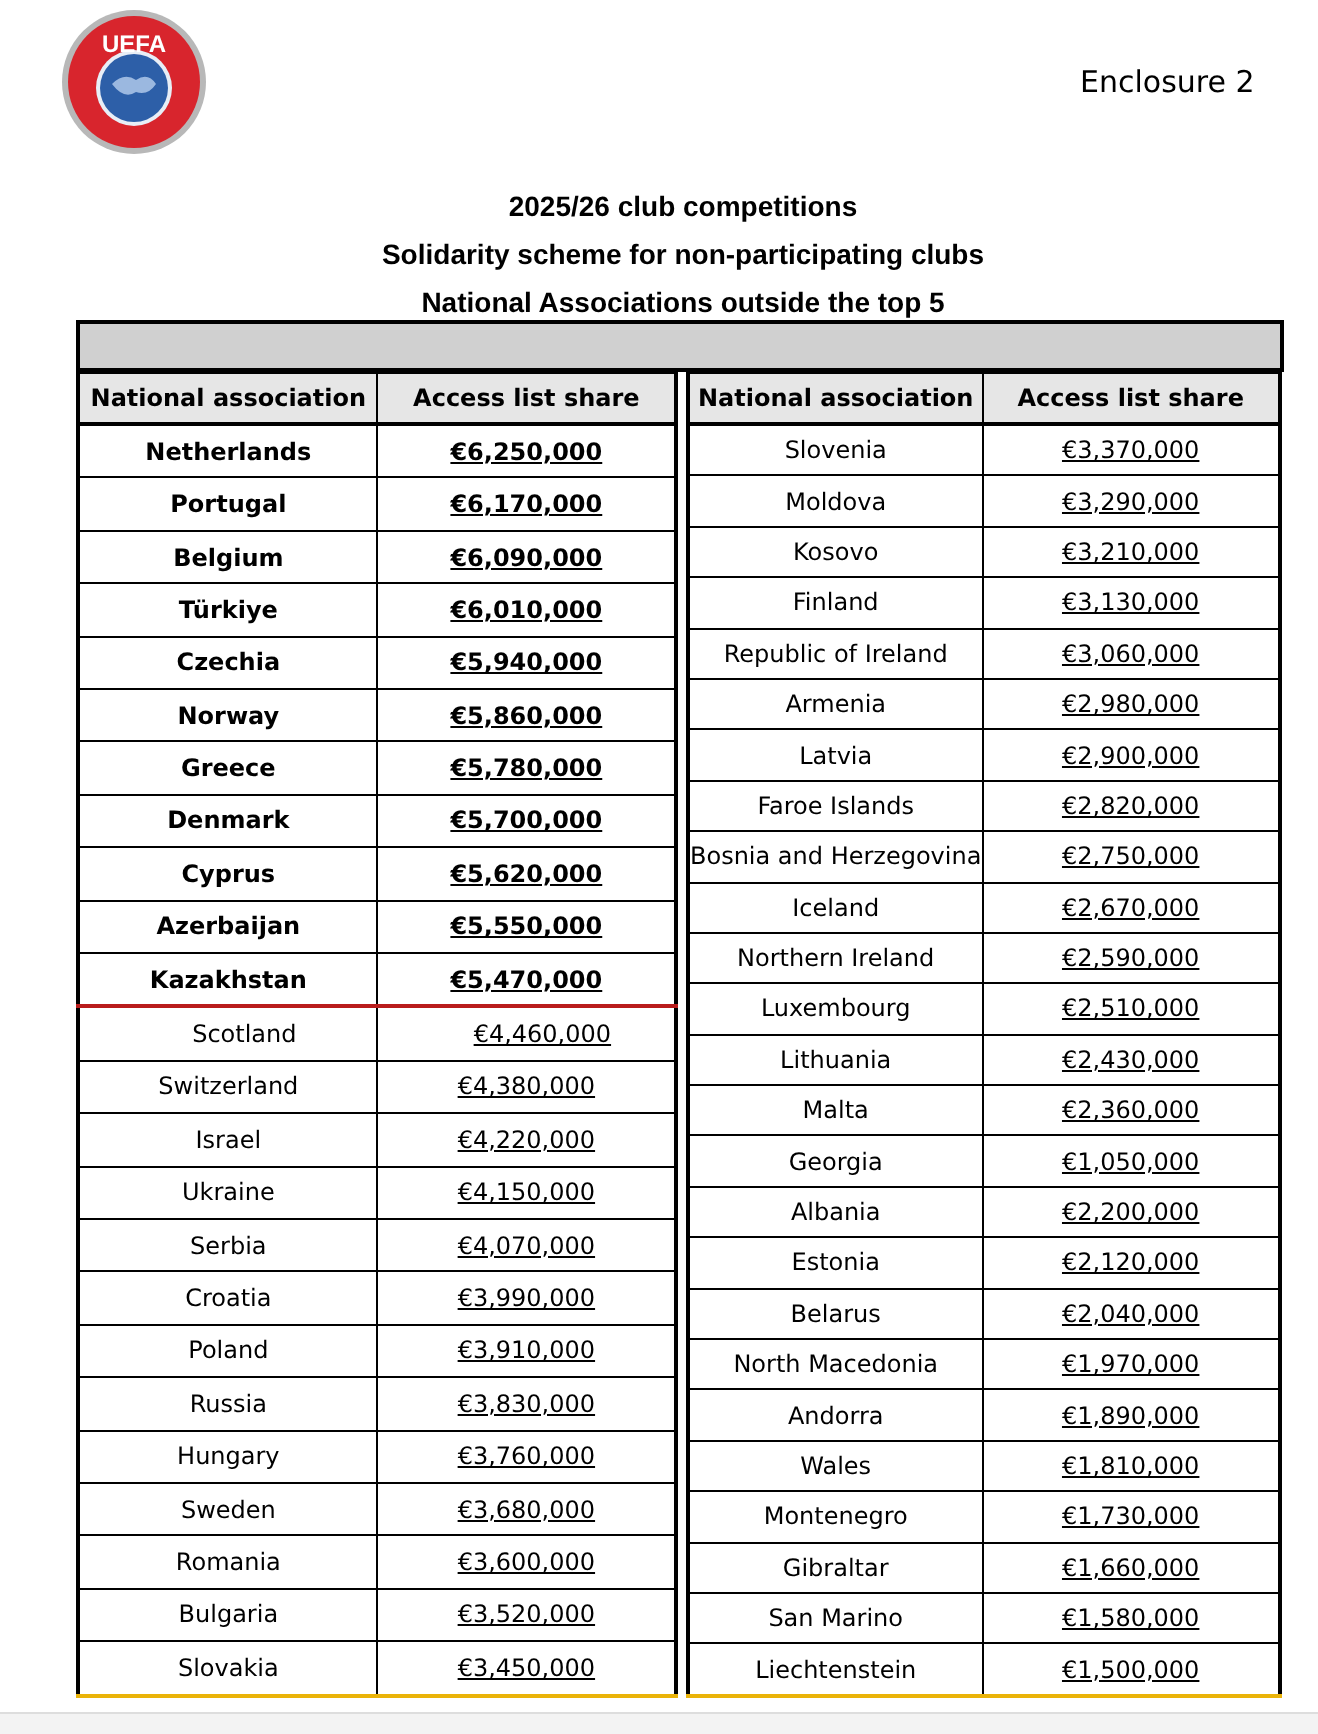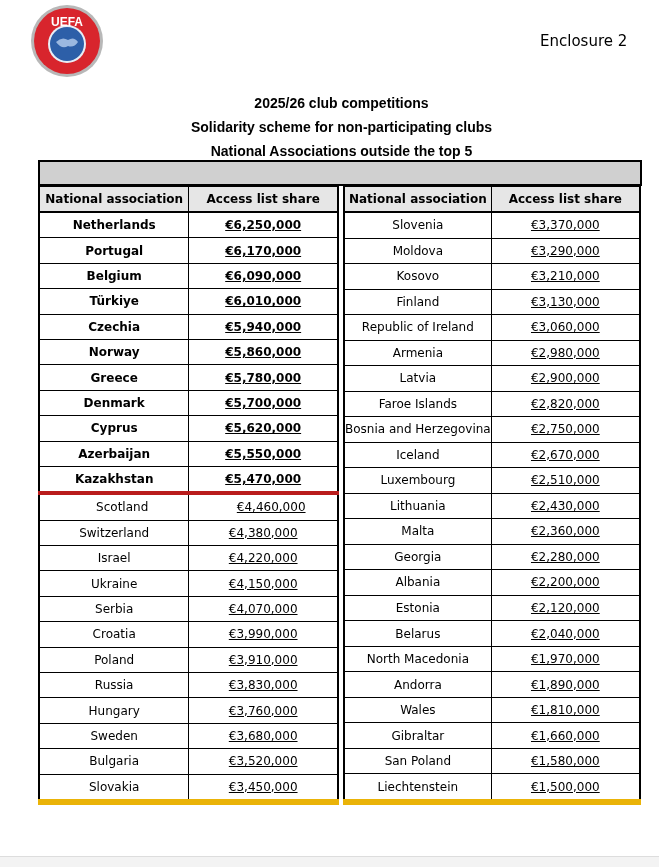--- a/index.html
+++ b/index.html
@@ -12,22 +12,22 @@
   .greybar { height:26px; background:#d0d0d0; border:2px solid #000; border-bottom:2px solid #000; box-sizing:border-box; }
   .cols { display:flex; }
   table { border-collapse:collapse; font-family:"DejaVu Sans", sans-serif; font-size:12px; }
   .left-table { width:301px; border-left:2px solid #000; border-right:2px solid #000; }
   .right-table { width:301px; border-left:2px solid #000; border-right:2px solid #000; margin-left:4px; width:298px; }
   td, th { border:1px solid #000; height:24.4px; text-align:center; padding:0; white-space:nowrap; }
   th { background:#e6e6e6; font-weight:bold; height:24px; border-bottom:2px solid #000; }
   td.c1 { width:138px; }
   td.c2 { width:150px;text-decoration:underline; }
   tr.bold td { font-weight:bold; }
-  tr.sep td { border-top:4px solid #b91c1c;padding-left:16px; }
-  tr:last-child td { border-bottom:6px solid #eab308; }
+  tr.sep td { border-top:2px solid #b91c1c;padding-left:16px; }
+  tr:last-child td { border-bottom:2px solid #eab308; }
   .left-table th, .left-table td { font-size:12px; }
   .footerline { position:absolute; left:0; top:856px; width:659px; height:11px; background:#f3f3f3; border-top:1px solid #ddd; }
 </style>
 </head>
 <body>
 
 <div class="logo">
   <svg width="74" height="74" viewBox="0 0 74 74">
     <circle cx="37" cy="37" r="36" fill="#b8b8b8"></circle>
     <circle cx="37" cy="37" r="33" fill="#d8252d"></circle>
@@ -135,20 +135,24 @@
           </tr>
           <tr>
             <td class="c1">Hungary</td>
             <td class="c2">€3,760,000</td>
           </tr>
           <tr>
             <td class="c1">Sweden</td>
             <td class="c2">€3,680,000</td>
           </tr>
           <tr>
+            <td class="c1">Romania</td>
+            <td class="c2">€3,600,000</td>
+          </tr>
+          <tr>
             <td class="c1">Bulgaria</td>
             <td class="c2">€3,520,000</td>
           </tr>
           <tr>
             <td class="c1">Slovakia</td>
             <td class="c2">€3,450,000</td>
           </tr>
         </tbody>
     </table>
     <table class="right-table">
@@ -193,34 +197,38 @@
           </tr>
           <tr>
             <td class="c1">Bosnia and Herzegovina</td>
             <td class="c2">€2,750,000</td>
           </tr>
           <tr>
             <td class="c1">Iceland</td>
             <td class="c2">€2,670,000</td>
           </tr>
           <tr>
+            <td class="c1">Northern Ireland</td>
+            <td class="c2">€2,590,000</td>
+          </tr>
+          <tr>
             <td class="c1">Luxembourg</td>
             <td class="c2">€2,510,000</td>
           </tr>
           <tr>
             <td class="c1">Lithuania</td>
             <td class="c2">€2,430,000</td>
           </tr>
           <tr>
             <td class="c1">Malta</td>
             <td class="c2">€2,360,000</td>
           </tr>
           <tr>
             <td class="c1">Georgia</td>
-            <td class="c2">€2,280,000</td>
+            <td class="c2">€1,050,000</td>
           </tr>
           <tr>
             <td class="c1">Albania</td>
             <td class="c2">€2,200,000</td>
           </tr>
           <tr>
             <td class="c1">Estonia</td>
             <td class="c2">€2,120,000</td>
           </tr>
           <tr>
@@ -233,25 +241,29 @@
           </tr>
           <tr>
             <td class="c1">Andorra</td>
             <td class="c2">€1,890,000</td>
           </tr>
           <tr>
             <td class="c1">Wales</td>
             <td class="c2">€1,810,000</td>
           </tr>
           <tr>
+            <td class="c1">Montenegro</td>
+            <td class="c2">€1,730,000</td>
+          </tr>
+          <tr>
             <td class="c1">Gibraltar</td>
             <td class="c2">€1,660,000</td>
           </tr>
           <tr>
-            <td class="c1">San Poland</td>
+            <td class="c1">San Marino</td>
             <td class="c2">€1,580,000</td>
           </tr>
           <tr>
             <td class="c1">Liechtenstein</td>
             <td class="c2">€1,500,000</td>
           </tr>
         </tbody>
     </table>
   </div>
 </div>

